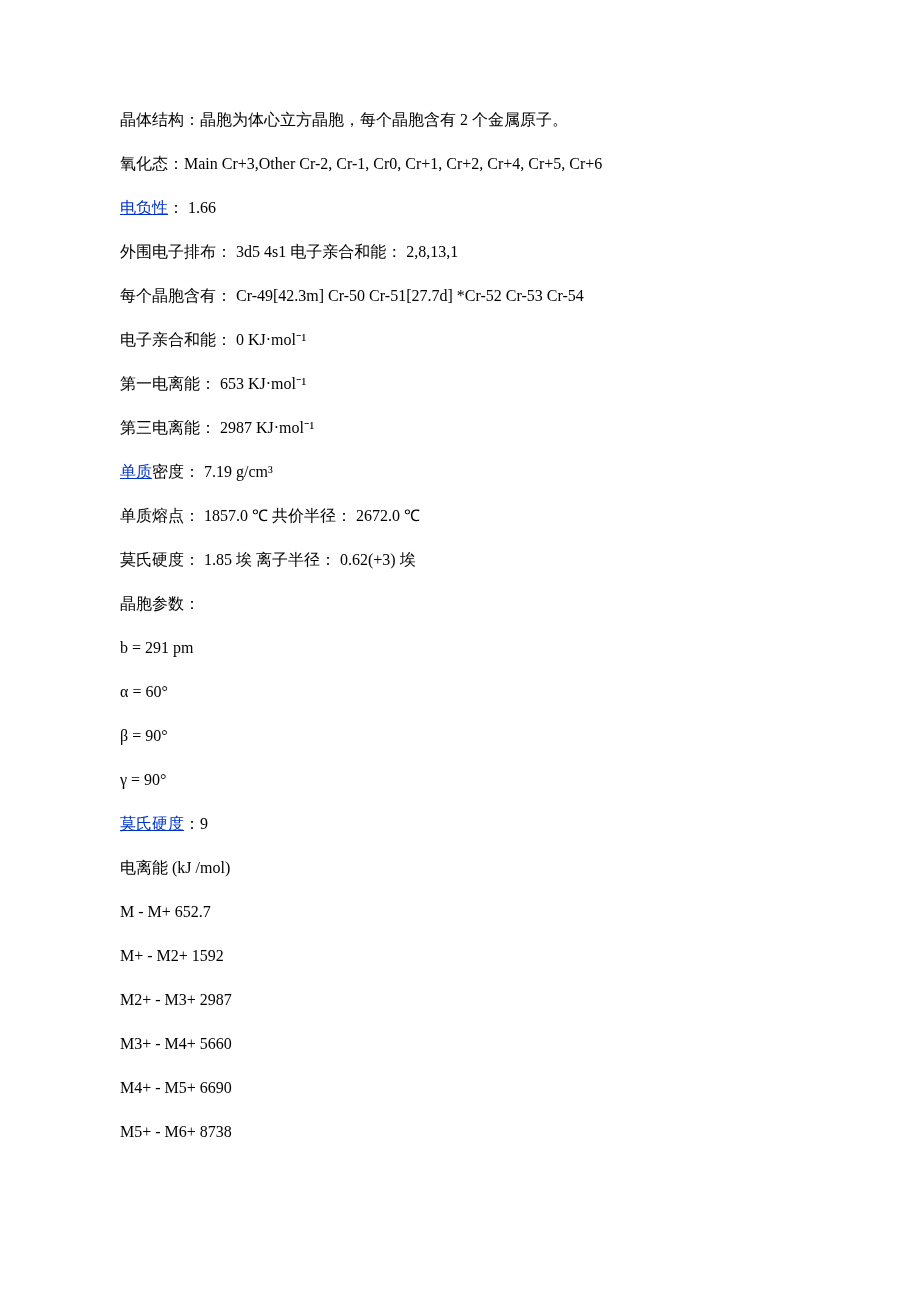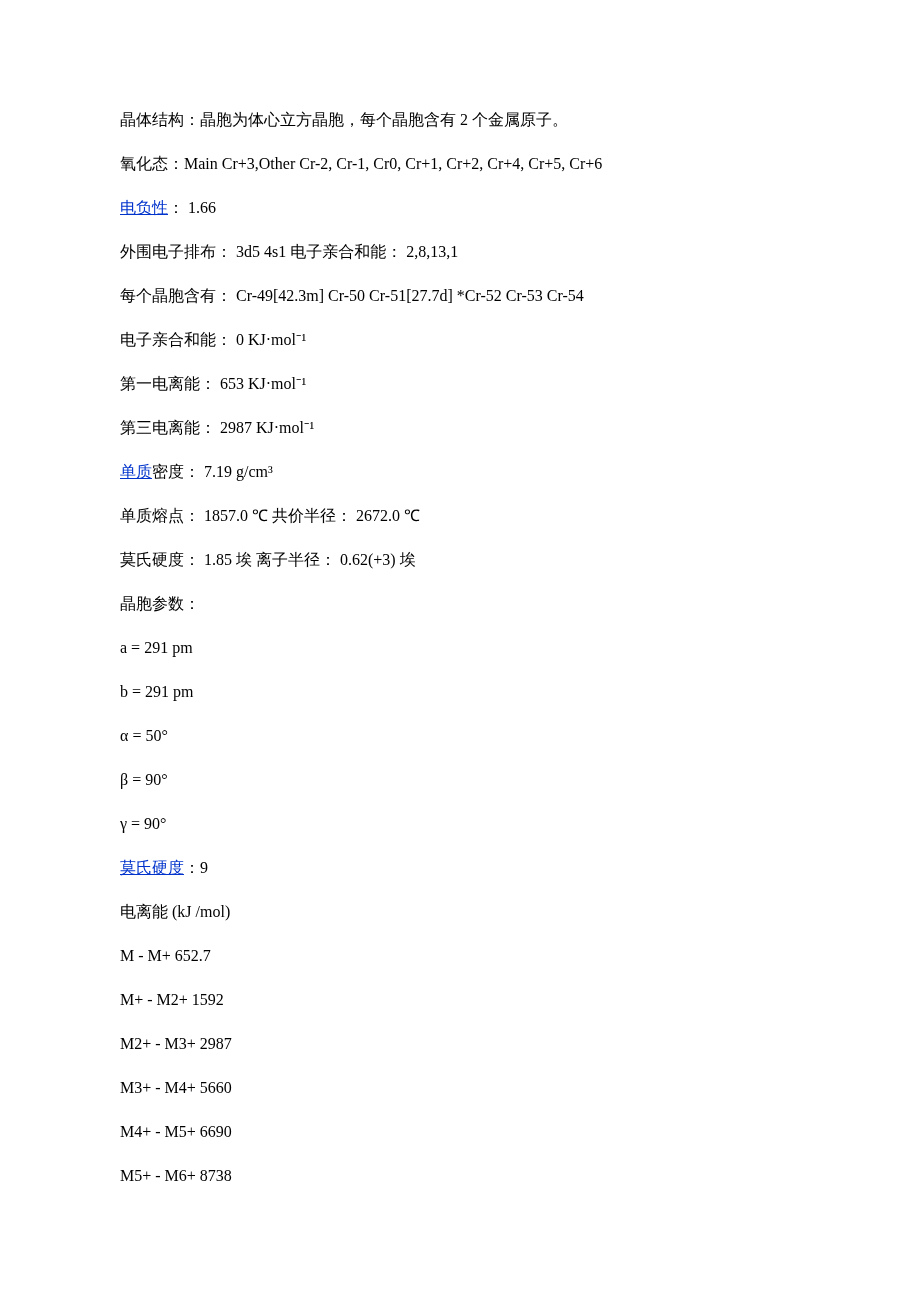--- a/index.html
+++ b/index.html
@@ -39,23 +39,22 @@
     <div class="line"><a class="link" href="#">电负性</a><span>：   </span><span class="arial">1.66</span></div>
     <div class="line"><span>外围电子排布：   </span><span class="arial">3d5 4s1 </span><span>电子亲合和能：   </span><span class="arial">2,8,13,1</span></div>
     <div class="line"><span>每个晶胞含有：    </span><span class="arial">Cr-49[42.3m] Cr-50 Cr-51[27.7d] *Cr-52 Cr-53 Cr-54</span></div>
     <div class="line"><span>电子亲合和能：   </span><span class="arial">0 KJ·mol⁻¹</span></div>
     <div class="line"><span>第一电离能：   </span><span class="arial">653 KJ·mol⁻¹</span></div>
     <div class="line"><span>第三电离能：   </span><span class="arial">2987 KJ·mol⁻¹</span></div>
     <div class="line"><a class="link" href="#">单质</a><span>密度：   </span><span class="arial">7.19 g/cm³</span></div>
     <div class="line"><span>单质熔点：   </span><span class="arial">1857.0 ℃  </span><span>共价半径：   </span><span class="arial">2672.0 ℃</span></div>
     <div class="line"><span>莫氏硬度：   </span><span class="arial">1.85  </span><span>埃  离子半径：   </span><span class="arial">0.62(+3)  </span><span>埃</span></div>
     <div class="line"><span>晶胞参数：</span></div>
-    <div class="line"><span class="arial">a = 291 pm</span></div>
     <div class="line"><span class="arial">b = 291 pm</span></div>
-    <div class="line"><span class="arial">α = 50°</span></div>
+    <div class="line"><span class="arial">α = 60°</span></div>
     <div class="line"><span class="arial">β = 90°</span></div>
     <div class="line"><span class="arial">γ = 90°</span></div>
     <div class="line"><a class="link" href="#">莫氏硬度</a><span>：</span><span class="arial">9</span></div>
     <div class="line"><span>电离能  </span><span class="arial">(kJ /mol)</span></div>
     <div class="line"><span class="arial">M - M+ 652.7</span></div>
     <div class="line"><span class="arial">M+ - M2+ 1592</span></div>
     <div class="line"><span class="arial">M2+ - M3+ 2987</span></div>
     <div class="line"><span class="arial">M3+ - M4+ 5660</span></div>
     <div class="line"><span class="arial">M4+ - M5+ 6690</span></div>
     <div class="line"><span class="arial">M5+ - M6+ 8738</span></div>

